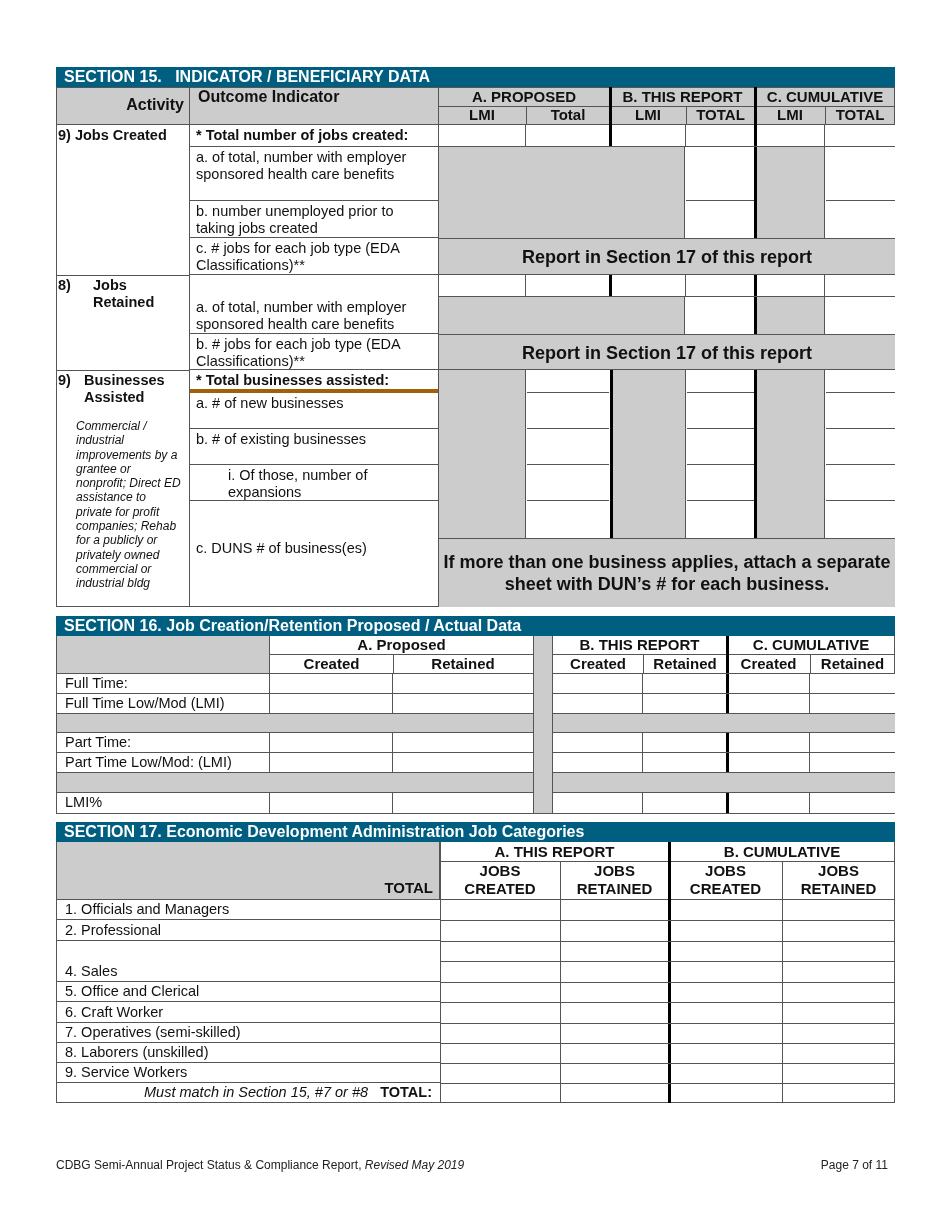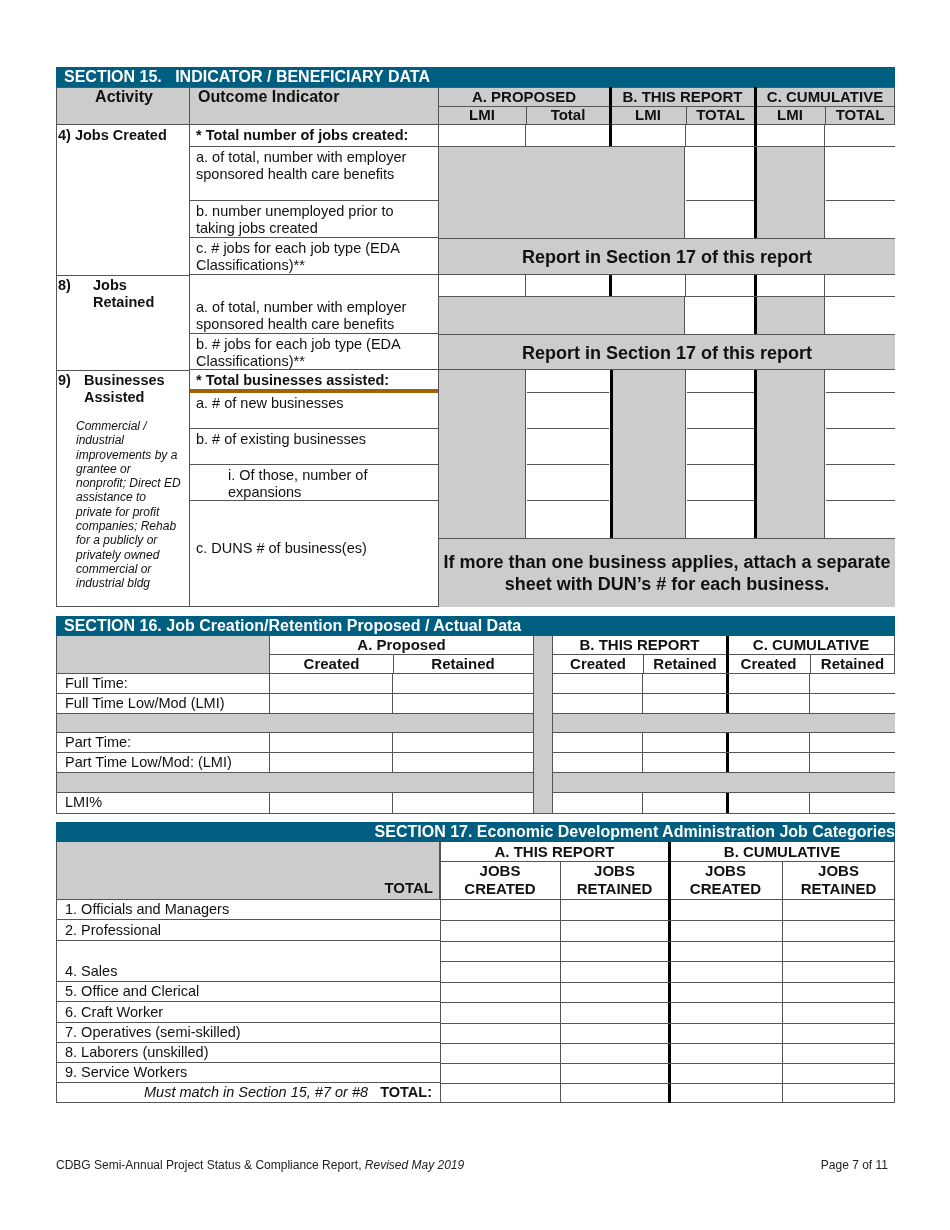--- a/index.html
+++ b/index.html
@@ -18,21 +18,21 @@
   .big { font-weight:bold; font-size:18px; text-align:center; }
   .footer { font-size:12px; color:#222; }
 </style>
 </head>
 <body>
 
 <div class="abs" style="left:56px;top:67px;width:839px;height:540px;">
   <div class="abs hdr" style="left:0;top:0;width:839px;height:20px;">SECTION 15.   INDICATOR / BENEFICIARY DATA</div>
 
   <div class="abs gray" style="left:0;top:20px;width:839px;height:38px;border:1px solid #555;"></div>
-  <div class="abs colhead" style="left:8px;top:21px;width:120px;text-align:center;font-size:16px;">Activity</div>
+  <div class="abs colhead" style="left:8px;top:29px;width:120px;text-align:right;font-size:16px;">Activity</div>
   <div class="abs colhead" style="left:142px;top:21px;width:240px;text-align:left;font-size:16px;">Outcome Indicator</div>
   <div class="abs vline" style="left:133px;top:20px;height:38px;"></div>
   <div class="abs vline" style="left:382px;top:20px;height:520px;"></div>
   <div class="abs hline" style="left:382px;top:39px;width:457px;"></div>
   <div class="abs colhead" style="left:382px;top:21px;width:172px;">A. PROPOSED</div>
   <div class="abs colhead" style="left:554px;top:21px;width:145px;">B. THIS REPORT</div>
   <div class="abs colhead" style="left:699px;top:21px;width:140px;">C. CUMULATIVE</div>
   <div class="abs colhead" style="left:382px;top:39px;width:88px;">LMI</div>
   <div class="abs colhead" style="left:470px;top:39px;width:84px;">Total</div>
   <div class="abs colhead" style="left:554px;top:39px;width:76px;">LMI</div>
@@ -41,21 +41,21 @@
   <div class="abs colhead" style="left:769px;top:39px;width:70px;">TOTAL</div>
   <div class="abs vline" style="left:470px;top:39px;height:19px;"></div>
   <div class="abs vline" style="left:630px;top:39px;height:19px;"></div>
   <div class="abs vline" style="left:769px;top:39px;height:19px;"></div>
   <div class="abs vthick" style="left:553px;top:20px;height:38px;"></div>
   <div class="abs vthick" style="left:698px;top:20px;height:38px;"></div>
 
   <div class="abs" style="left:0;top:58px;width:839px;height:482px;border:1px solid #555;border-top:none;"></div>
   <div class="abs vline" style="left:133px;top:58px;height:482px;"></div>
 
-  <div class="abs txt bold" style="left:0;top:58px;width:133px;padding-left:2px;">4)  Jobs Created</div>
+  <div class="abs txt bold" style="left:0;top:58px;width:133px;padding-left:2px;">9)  Jobs Created</div>
   <div class="abs hline" style="left:0;top:208px;width:133px;"></div>
   <div class="abs txt bold" style="left:0;top:208px;width:30px;padding-left:2px;">8)</div>
   <div class="abs txt bold" style="left:22px;top:208px;width:90px;margin-left:9px;">Jobs Retained</div>
   <div class="abs hline" style="left:0;top:303px;width:133px;"></div>
   <div class="abs txt bold" style="left:0;top:303px;width:30px;padding-left:2px;">9)</div>
   <div class="abs txt bold" style="left:22px;top:303px;width:100px;">Businesses Assisted</div>
   <div class="abs italic" style="left:20px;top:352px;width:108px;font-size:12px;line-height:14.3px;">Commercial / industrial improvements by a grantee or nonprofit; Direct ED assistance to private for profit companies; Rehab for a publicly or privately owned commercial or industrial bldg</div>
 
   <div class="abs txt bold" style="left:134px;top:58px;width:248px;height:22px;border-bottom:1px solid #555;">* Total number of jobs created:</div>
   <div class="abs txt" style="left:134px;top:80px;width:248px;height:54px;border-bottom:1px solid #555;">a. of total, number with employer sponsored health care benefits</div>
@@ -203,21 +203,21 @@
   <div class="abs gray" style="left:497px;top:157px;width:342px;height:20px;border-bottom:1px solid #555;"></div>
   <div class="abs" style="left:497px;top:177px;width:342px;height:20px;">
     <div class="abs white" style="left:0;top:0;width:90px;height:20px;border-right:1px solid #555;"></div>
     <div class="abs white" style="left:90px;top:0;width:83px;height:20px;"></div>
     <div class="abs white" style="left:173px;top:0;width:84px;height:20px;border-left:3px solid #000;border-right:1px solid #555;"></div>
     <div class="abs white" style="left:257px;top:0;width:85px;height:20px;"></div>
   </div>
 </div>
 
 <div class="abs" style="left:56px;top:822px;width:839px;height:281px;">
-  <div class="abs hdr" style="left:0;top:0;width:839px;height:20px;text-align:right;">SECTION 17. Economic Development Administration Job Categories</div>
+  <div class="abs hdr" style="left:0;top:0;width:839px;height:20px;">SECTION 17. Economic Development Administration Job Categories</div>
   <div class="abs" style="left:0;top:20px;width:839px;height:261px;border:1px solid #555;border-top:none;"></div>
 
   <div class="abs gray" style="left:1px;top:20px;width:383px;height:57px;border-right:1px solid #555;"></div>
   <div class="abs colhead" style="left:1px;top:57px;width:376px;text-align:right;">TOTAL</div>
   <div class="abs colhead" style="left:384px;top:21px;width:229px;">A. THIS REPORT</div>
   <div class="abs colhead" style="left:613px;top:21px;width:226px;">B. CUMULATIVE</div>
   <div class="abs hline" style="left:384px;top:39px;width:455px;"></div>
   <div class="abs colhead" style="left:384px;top:40px;width:120px;"><span>JOBS</span><br><span>CREATED</span></div>
   <div class="abs colhead" style="left:504px;top:40px;width:109px;"><span>JOBS</span><br><span>RETAINED</span></div>
   <div class="abs colhead" style="left:613px;top:40px;width:113px;"><span>JOBS</span><br><span>CREATED</span></div>

